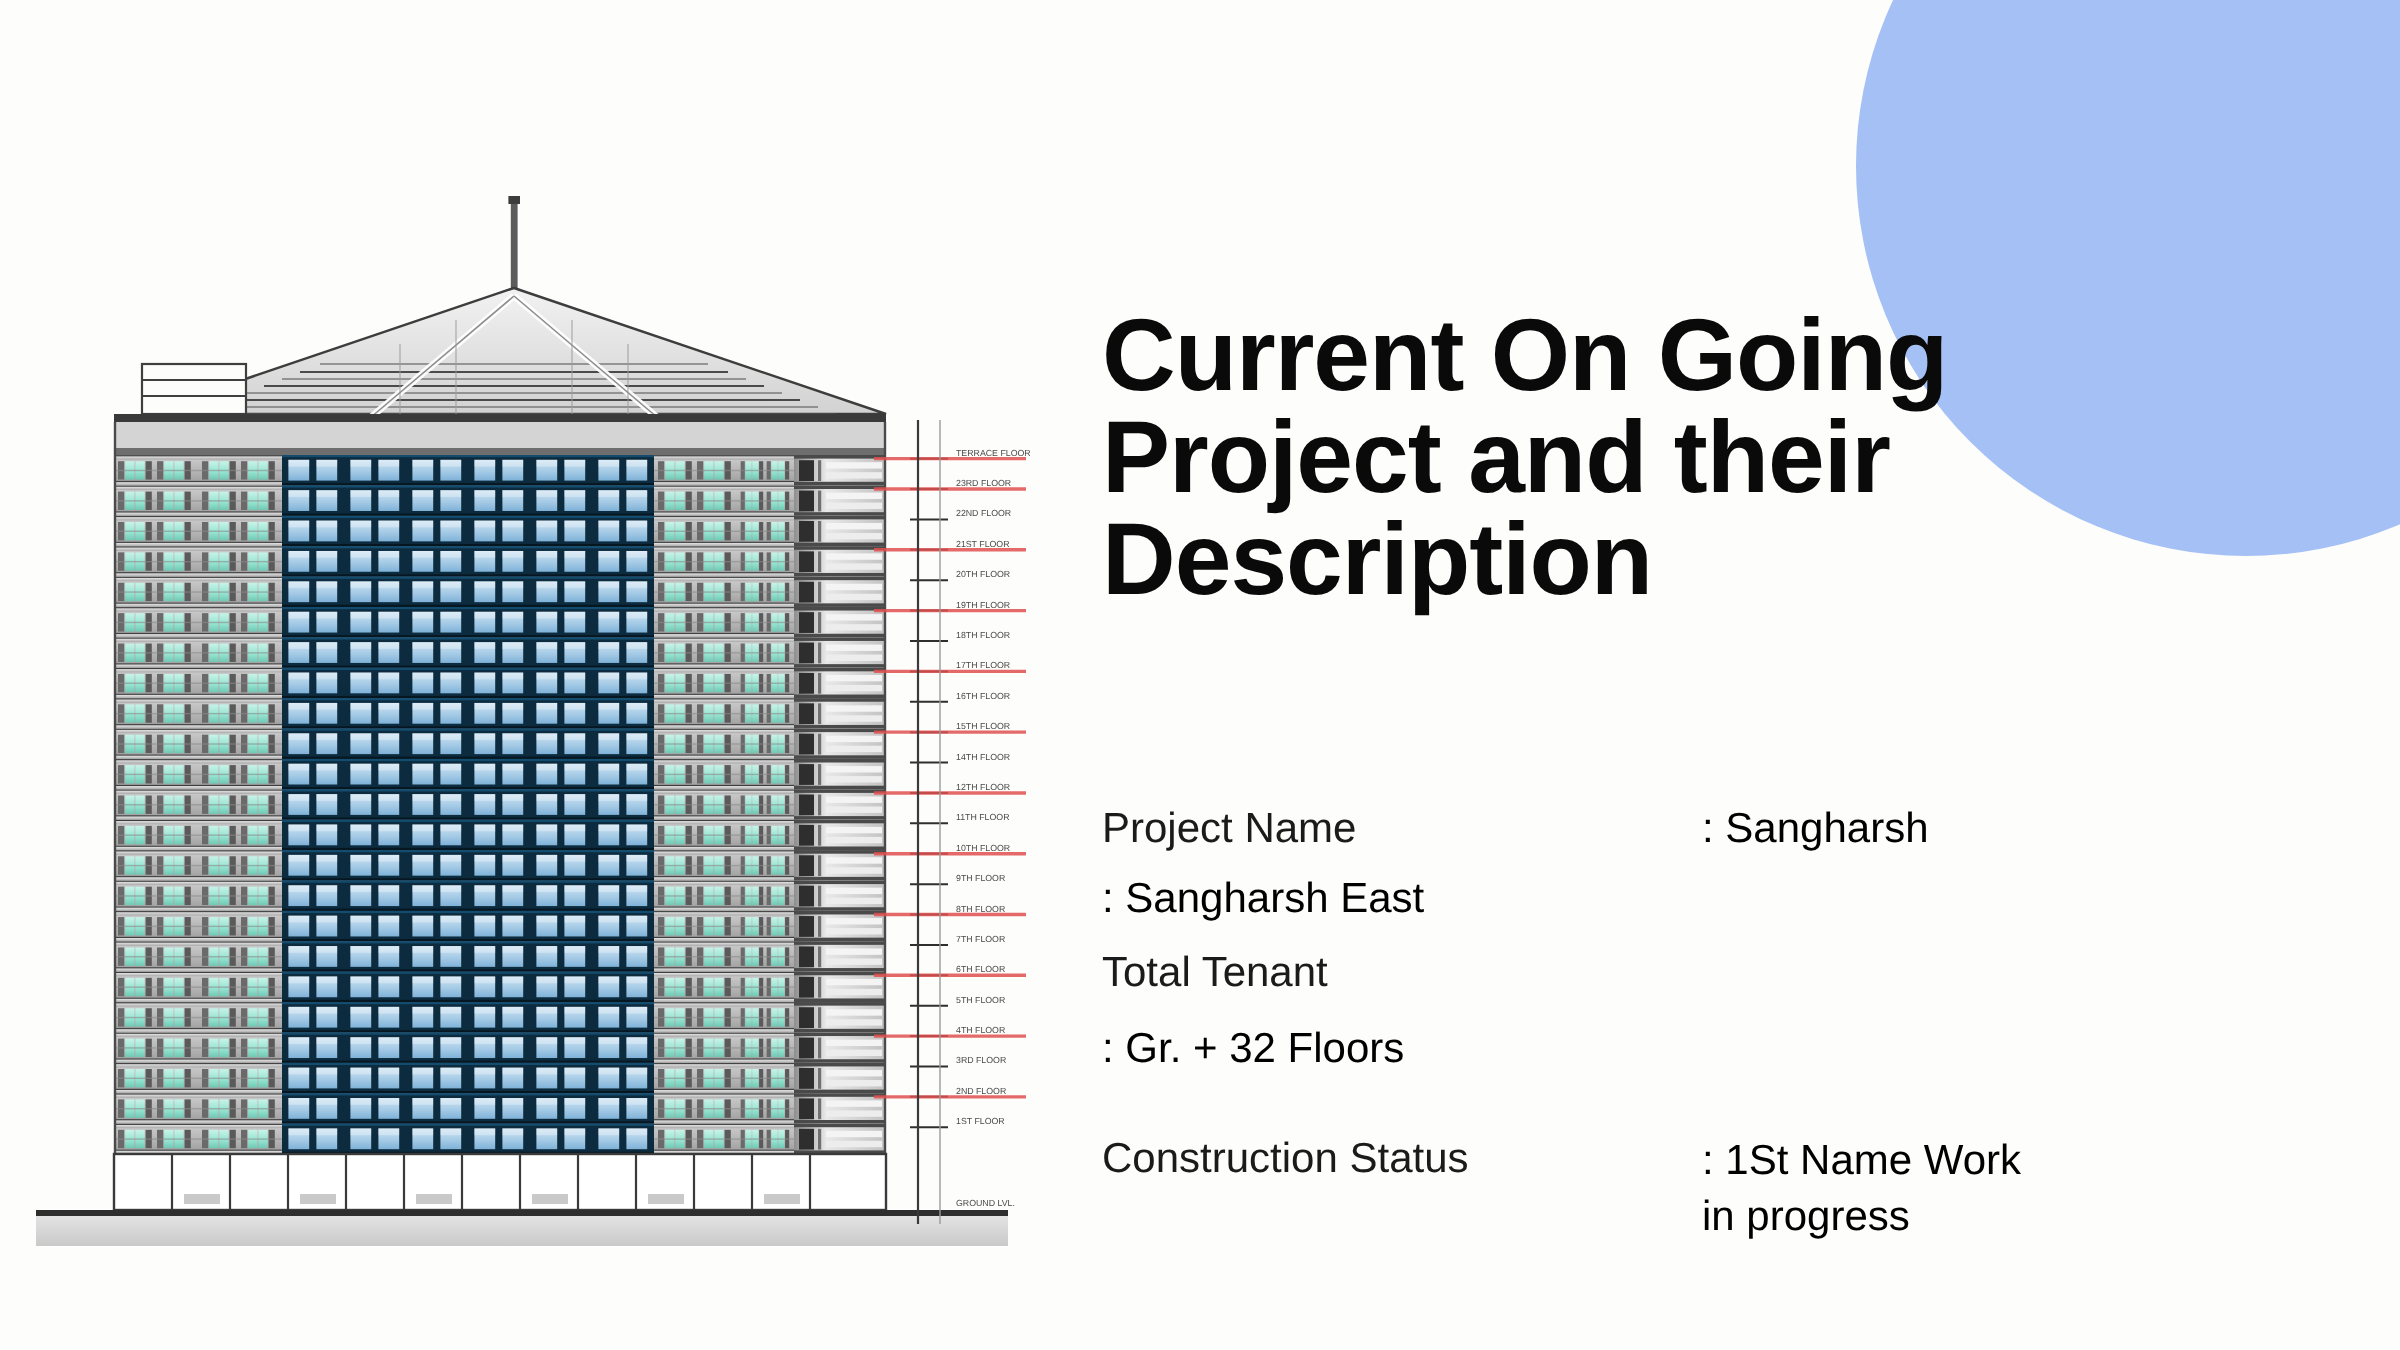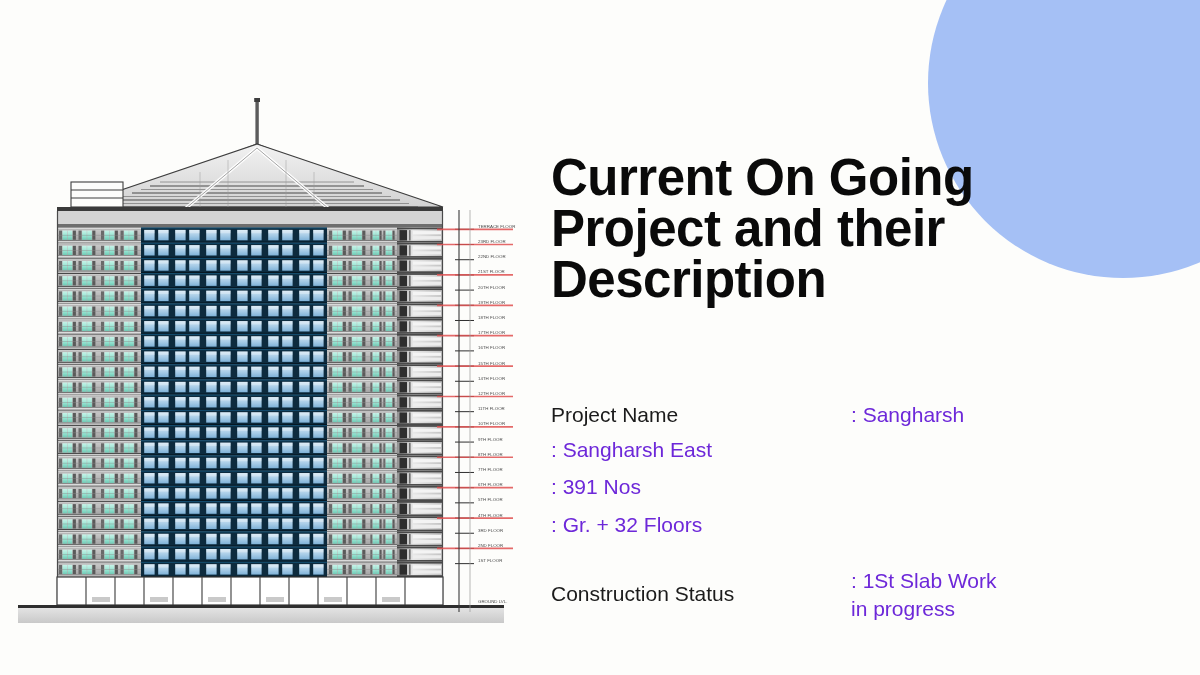--- a/index.html
+++ b/index.html
@@ -25,28 +25,28 @@
     z-index:3;
     font-size:51px;line-height:1.0;
     font-weight:700;color:#0a0a0a;
     letter-spacing:-0.5px;
     white-space:pre-line;
   }
 
   .spectable{
     position:absolute;left:551px;top:401px;width:560px;z-index:3;
   }
-  .specrow{display:flex;align-items:center;}
+  .specrow{display:flex;align-items:flex-start;}
   .speclabel{
     width:300px;flex:0 0 300px;
     font-size:21px;line-height:1.33;color:#1b1b1b;font-weight:400;
   }
   .specvalue{
     flex:1;
-    font-size:21px;line-height:1.33;color:#6d28d9;font-weight:400;
+    font-size:21px;line-height:1.33;color:#000000;font-weight:400;
     white-space:pre-line;
   }
   .specrow.r0 .speclabel,.specrow.r0 .specvalue{padding-bottom:0px;}
   .specrow.r1{margin-top:-1px;}
   .specrow.r2{margin-top:9px;}
   .specrow.r3{margin-top:9px;}
   .specrow.r4{margin-top:27px;}
   .specrow.r1 .specvalue{padding-top:8px;}
   .specrow.r2 .specvalue{padding-top:0px;}
   .specrow.r3 .specvalue{padding-top:1px;}
@@ -556,28 +556,28 @@
     <div class="specrow r0">
       <div class="speclabel">Project Name</div>
       <div class="specvalue">: Sangharsh</div>
     </div>
 
     <div class="specrow r1">
       <div class="specvalue">: Sangharsh East</div>
     </div>
 
     <div class="specrow r2">
-      <div class="specvalue">: 391 Nos</div>
+      <div class="speclabel">Total Tenant</div>
     </div>
 
     <div class="specrow r3">
       <div class="specvalue">: Gr. + 32 Floors</div>
     </div>
 
     <div class="specrow r4">
       <div class="speclabel">Construction Status</div>
-      <div class="specvalue">: 1St Slab Work
+      <div class="specvalue">: 1St Name Work
 in progress</div>
     </div>
 
   </div>
 
 </div>
 
 </body></html>

